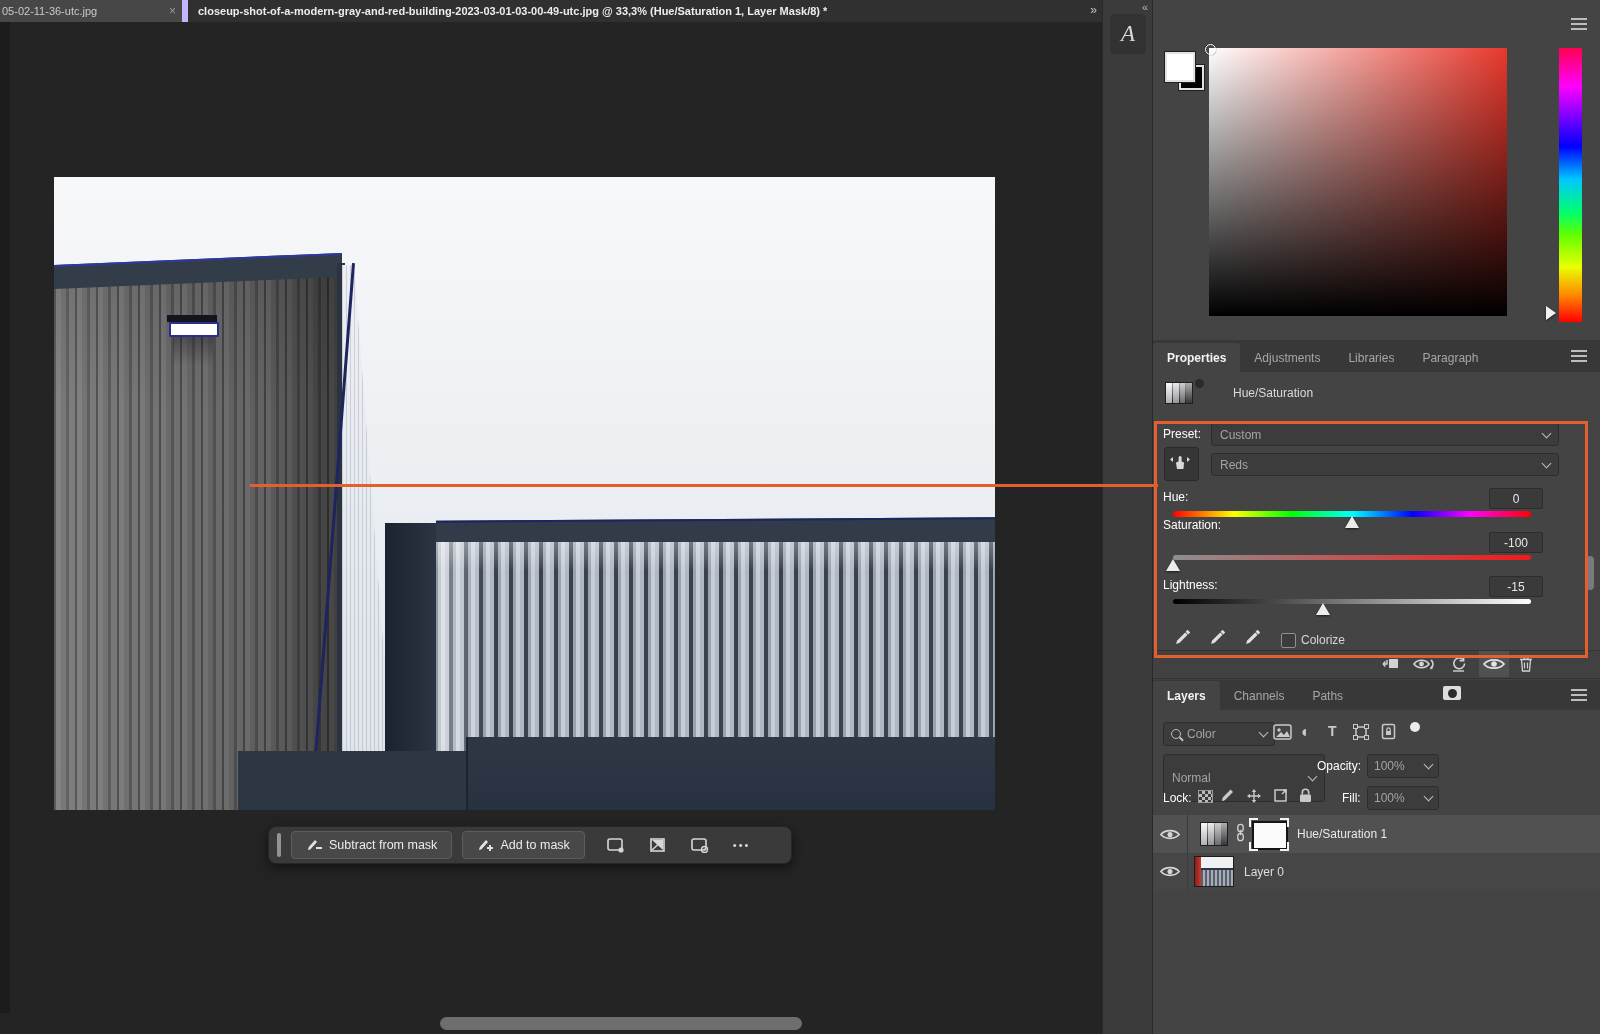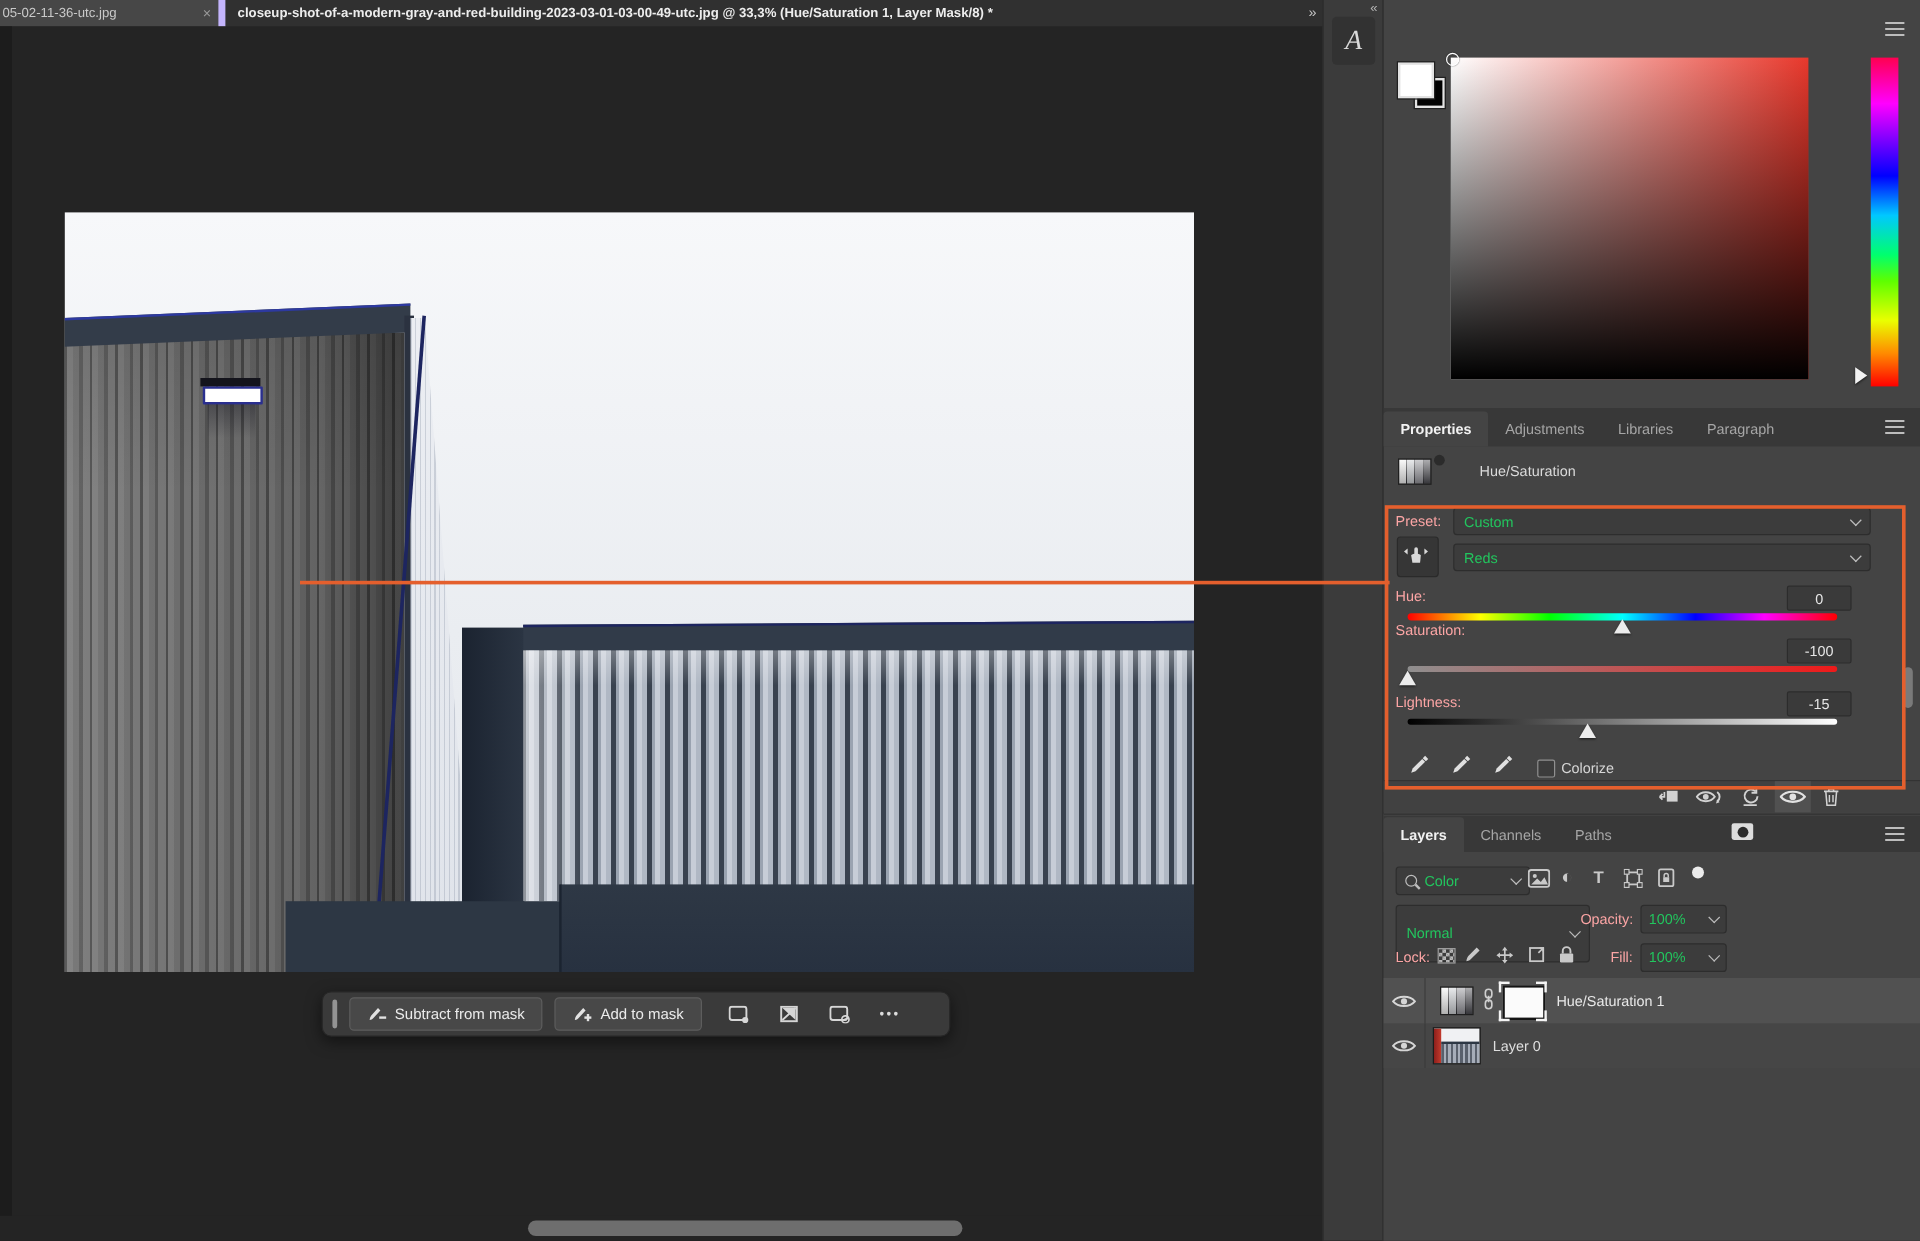--- a/index.html
+++ b/index.html
@@ -64,28 +64,28 @@
   #a-btn{position:absolute;left:7px;top:14px;width:36px;height:40px;background:#323232;border-radius:4px;
          display:flex;align-items:center;justify-content:center;
          font-family:"Liberation Serif",serif;font-style:italic;font-size:23px;color:#d9d9d9;}
   
   #rightpanel{left:1152px;top:0;width:448px;height:1034px;background:#444444;border-left:1px solid #292929;}
   .tabrow{position:absolute;left:0;width:448px;background:#383838;display:flex;align-items:flex-end;}
   .ptab{padding:8px 14px 7px 14px;font-size:12px;color:#a6a6a6;}
   .ptab.active{background:#444444;color:#f2f2f2;font-weight:bold;border-radius:3px 3px 0 0;}
   .menu-lines{position:absolute;width:16px;height:13px;
      background:repeating-linear-gradient(180deg,#bdbdbd 0 2px,rgba(0,0,0,0) 2px 5px);}
-  .field{position:absolute;background:#3c3c3c;border:1px solid #2d2d2d;border-radius:3px;display:flex;align-items:center;color:#22c55e;}
+  .field{position:absolute;background:#3c3c3c;border:1px solid #2d2d2d;border-radius:3px;display:flex;align-items:center;color:#a3a3a3;}
   .chev{display:inline-block;width:6px;height:6px;border-right:1.6px solid #bdbdbd;border-bottom:1.6px solid #bdbdbd;transform:rotate(45deg);margin-top:-3px;}
   .valbox{position:absolute;width:52px;height:19px;background:#3a3a3a;border:1px solid #2c2c2c;border-radius:2px;
           display:flex;align-items:center;justify-content:center;color:#e6e6e6;font-size:12px;}
   .track{position:absolute;border-radius:3px;}
   .thumb{position:absolute;width:0;height:0;border-left:7px solid transparent;border-right:7px solid transparent;
          border-bottom:12px solid #ececec;filter:drop-shadow(0 1px 1px rgba(0,0,0,.6));}
-  .lbl{position:absolute;color:#fca5a5;font-size:12px;}
+  .lbl{position:absolute;color:#ffffff;font-size:12px;}
   
   #fg-swatch{left:12px;top:52px;width:26px;height:26px;background:#fff;border:2px solid #e2e2e2;outline:1px solid #202020;z-index:2;}
   #bg-swatch{left:26px;top:65px;width:21px;height:21px;background:#000;border:2px solid #e2e2e2;outline:1px solid #202020;z-index:1;}
   #color-field{left:56px;top:48px;width:298px;height:268px;
      background:linear-gradient(180deg,rgba(0,0,0,0),#000),linear-gradient(90deg,#ffffff,#e8382c);}
   #field-marker{left:52px;top:44px;width:9px;height:9px;border:1.6px solid #fff;border-radius:50%;box-shadow:0 0 1px #000;}
   #hue-strip{left:406px;top:48px;width:23px;height:274px;
      background:linear-gradient(180deg,#ff0050 0%,#ff00ff 14%,#5a00ff 28%,#0000ff 36%,#00c8ff 48%,#00ff6e 60%,#5eff00 68%,#eaff00 80%,#ff8a00 90%,#ff0000 100%);}
   #hue-marker{left:393px;top:306px;width:0;height:0;border-top:7px solid transparent;border-bottom:7px solid transparent;
      border-left:10px solid #f2f2f2;filter:drop-shadow(0 1px 1px rgba(0,0,0,.6));}

